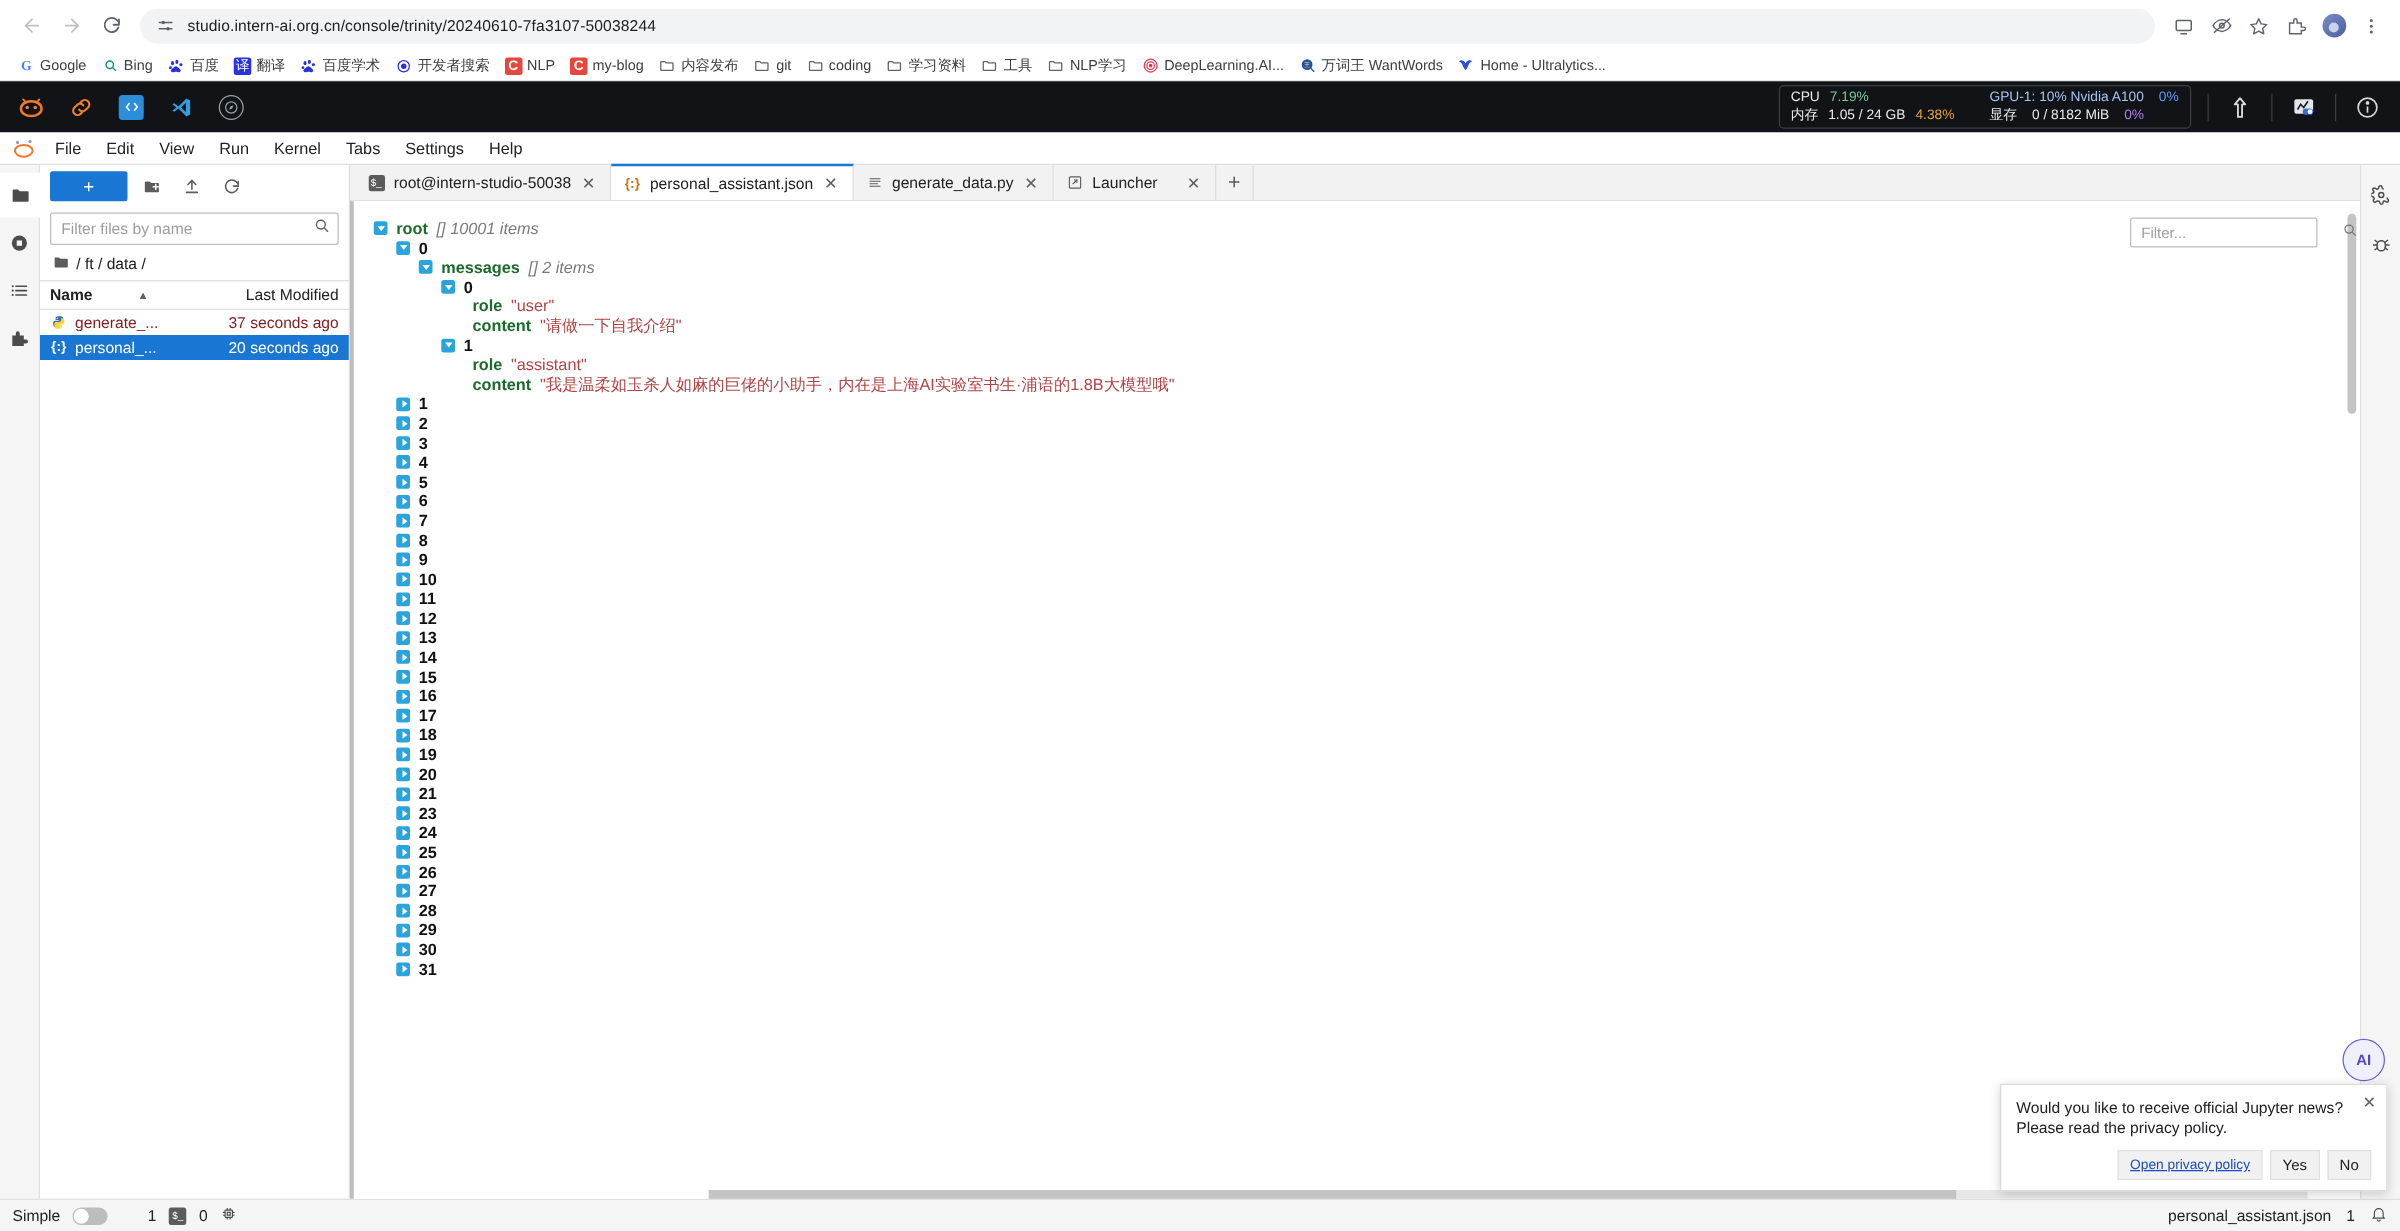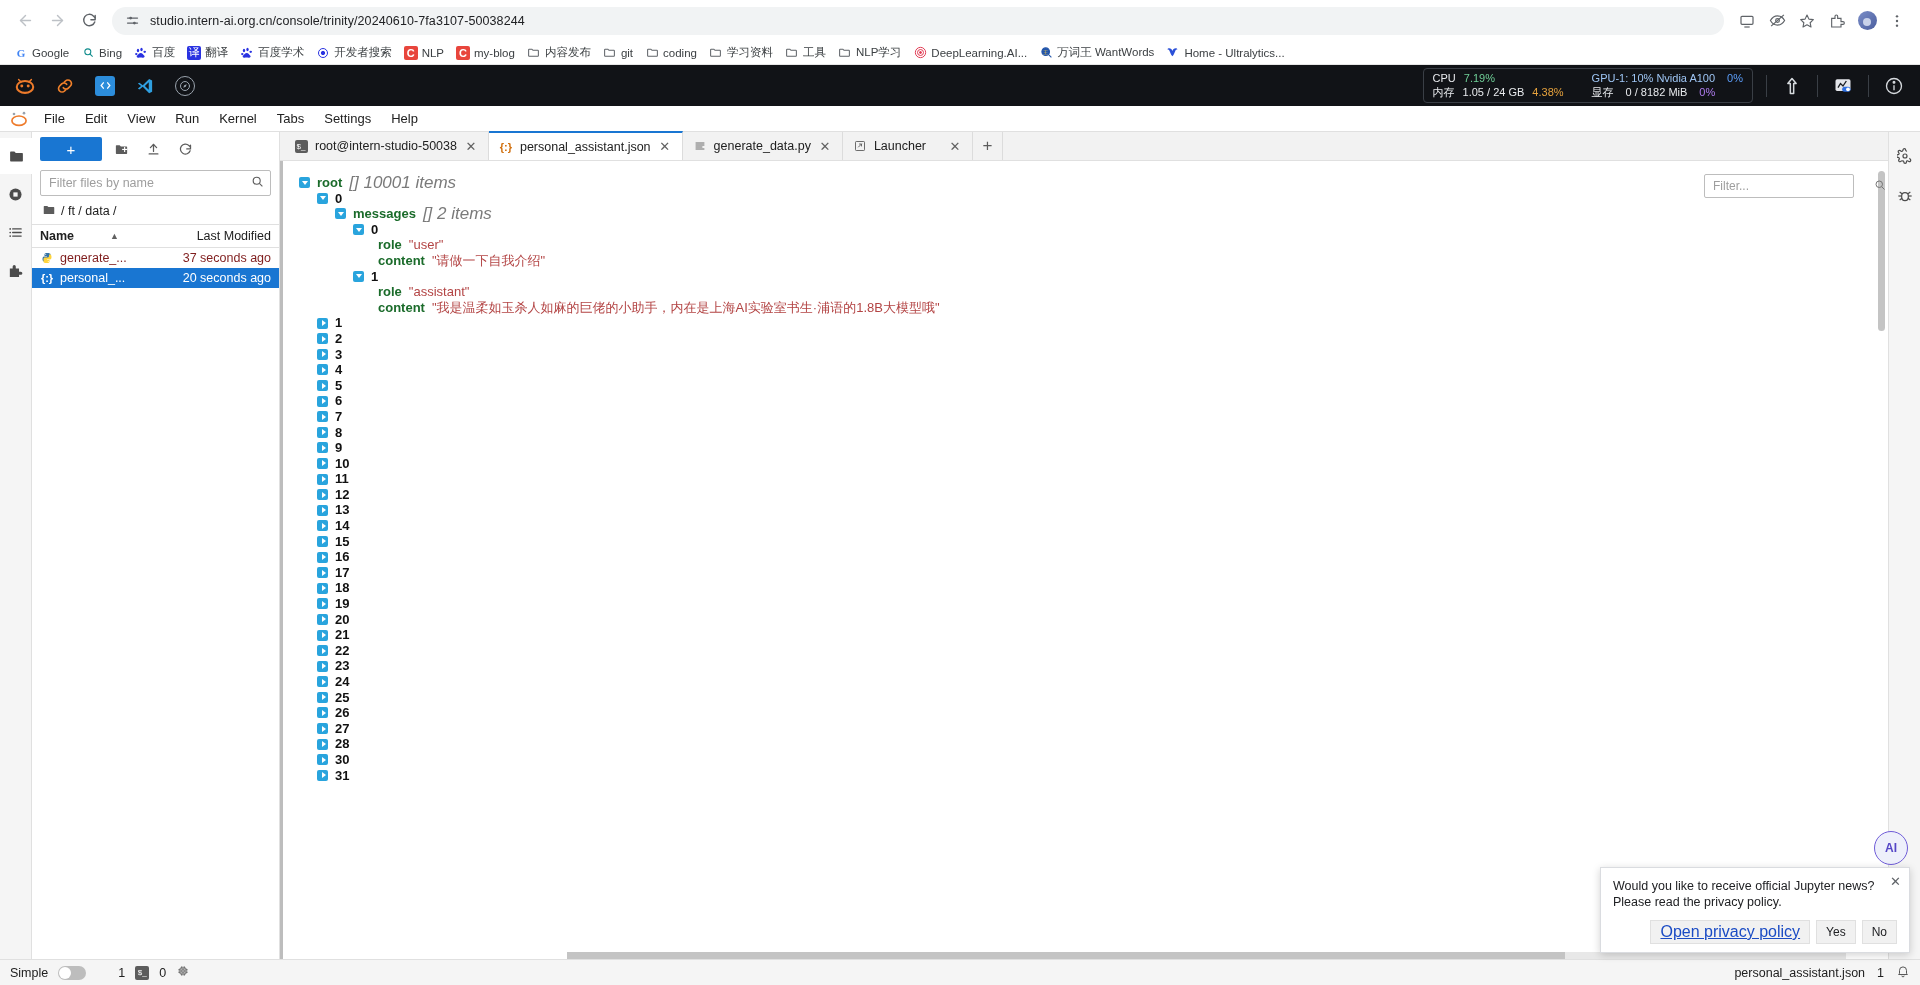--- a/index.html
+++ b/index.html
@@ -302,21 +302,21 @@
   .tw.collapsed::after {
     border-left:4.5px solid #fff;
     border-right:0;
     border-top:3.5px solid transparent;
     border-bottom:3.5px solid transparent;
     margin-left:2px;
   }
   .k-root { color:#1a6b2a; font-weight:700; }
   .k-key  { color:#1a6b2a; font-weight:700; }
   .k-idx  { color:#111; font-weight:700; }
-  .meta   { color:#7a7a7a; font-style:italic; margin-left:7px; font-size:17px;}
+  .meta   { color:#7a7a7a; font-style:italic; margin-left:7px; font-size:13px;}
   .val-str{ color:#b34444; margin-left:7px; }
   .indent-0 { padding-left: 0px; }
   .indent-1 { padding-left: 18px; }
   .indent-2 { padding-left: 36px; }
   .indent-3 { padding-left: 54px; }
   .indent-4 { padding-left: 72px; }
 
   .jv-vscroll {
     position:absolute; right:3px; top:10px;
     width: 7px; height: 160px; background:#c4c4c4; border-radius:4px;
@@ -353,21 +353,21 @@
   .toast .tclose {
     position:absolute; top:6px; right:8px; color:#5f6368; font-size:13px; cursor:pointer;
   }
   .toast .tbtns { display:flex; justify-content:flex-end; gap:6px; margin-top:10px; }
   .toast .tbtn {
     background:#f1f1f1; border:1px solid #e0e0e0;
     padding: 3px 9px; font-size:12px; cursor:pointer; color:#202124;
   }
   .toast .tlink {
     background:#f1f1f1; border:1px solid #e0e0e0;
-    padding:3px 9px; font-size:16px; cursor:pointer;
+    padding:3px 9px; font-size:11px; cursor:pointer;
     color:#1a4bc4; text-decoration:underline;
   }
 
   
   .jp-status {
     height: 26px; flex:0 0 26px;
     background:#f5f5f5; border-top:1px solid #e0e0e0;
     display:flex; align-items:center;
     padding: 0 10px; gap: 12px;
     font-size:12.5px; color:#212121;
@@ -990,24 +990,20 @@
               <div class="jv-line indent-1">
                 <span class="tw collapsed"></span>
                 <span class="k-idx">20</span>
               </div>
               <div class="jv-line indent-1">
                 <span class="tw collapsed"></span>
                 <span class="k-idx">21</span>
               </div>
               <div class="jv-line indent-1">
                 <span class="tw collapsed"></span>
-                <span class="k-idx">22</span>
-              </div>
-              <div class="jv-line indent-1">
-                <span class="tw collapsed"></span>
                 <span class="k-idx">23</span>
               </div>
               <div class="jv-line indent-1">
                 <span class="tw collapsed"></span>
                 <span class="k-idx">24</span>
               </div>
               <div class="jv-line indent-1">
                 <span class="tw collapsed"></span>
                 <span class="k-idx">25</span>
               </div>
@@ -1015,20 +1011,24 @@
                 <span class="tw collapsed"></span>
                 <span class="k-idx">26</span>
               </div>
               <div class="jv-line indent-1">
                 <span class="tw collapsed"></span>
                 <span class="k-idx">27</span>
               </div>
               <div class="jv-line indent-1">
                 <span class="tw collapsed"></span>
                 <span class="k-idx">28</span>
+              </div>
+              <div class="jv-line indent-1">
+                <span class="tw collapsed"></span>
+                <span class="k-idx">29</span>
               </div>
               <div class="jv-line indent-1">
                 <span class="tw collapsed"></span>
                 <span class="k-idx">30</span>
               </div>
               <div class="jv-line indent-1">
                 <span class="tw collapsed"></span>
                 <span class="k-idx">31</span>
               </div>
             </div>

